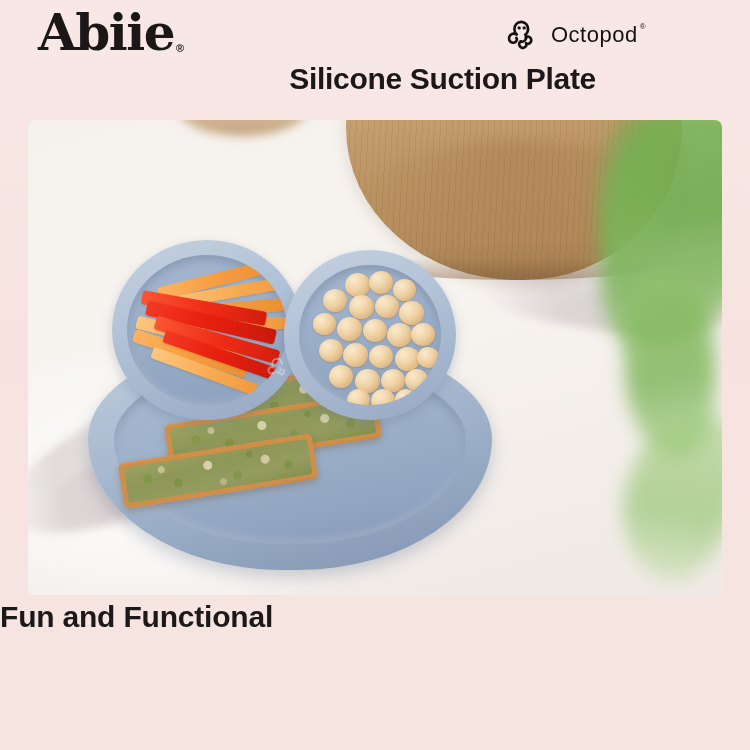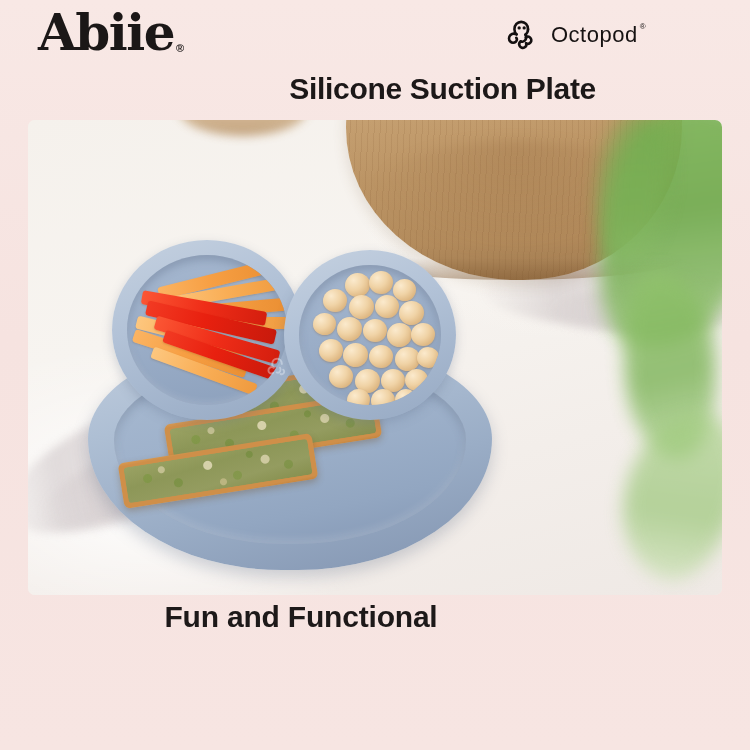--- a/index.html
+++ b/index.html
@@ -69,21 +69,21 @@
     align-items: flex-start;
   }
   .sub-brand-name .reg {
     font-size: 8px;
     margin-left: 2px;
     margin-top: -1px;
   }
 
   .product-title {
     position: absolute;
-    right: 38px; top: 74px;
+    right: 38px; top: 64px;
     font-family: "Liberation Sans", sans-serif;
     font-weight: 700;
     font-size: 30px;
     letter-spacing: -0.3px;
     color: #1c1818;
     line-height: 1;
     text-align: right;
   }
 
   
@@ -324,21 +324,20 @@
       radial-gradient(circle at 52% 82%, rgba(214,198,150,0.6) 0 3px, rgba(0,0,0,0) 4px),
       radial-gradient(circle at 68% 18%, rgba(104,136,50,0.5) 0 3px, rgba(0,0,0,0) 4px),
       linear-gradient(172deg, #9aa263 0%, #8d9758 35%, #949c60 70%, #87904f 100%);
   }
 
   
   .feature-title {
     position: absolute;
     left: 0; top: 602px;
     width: 602px;
-    text-align: center;
     font-family: "Liberation Sans", sans-serif;
     font-weight: 700;
     font-size: 30px;
     letter-spacing: -0.2px;
     color: #1d1919;
     line-height: 1;
   }
   .feature-desc {
     position: absolute;
     left: 26px; top: 648px;

